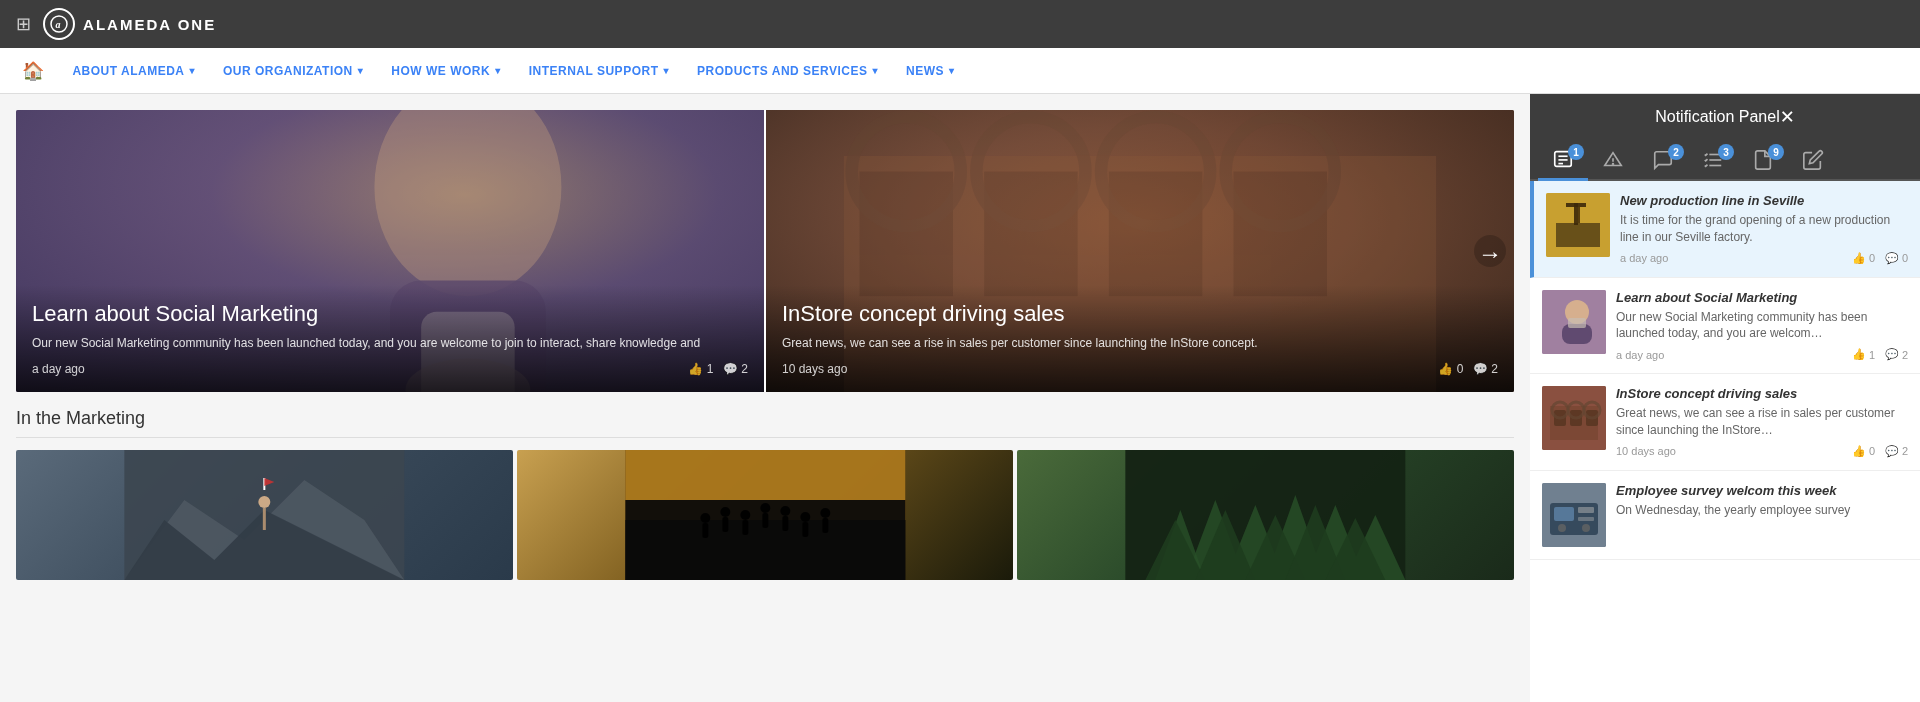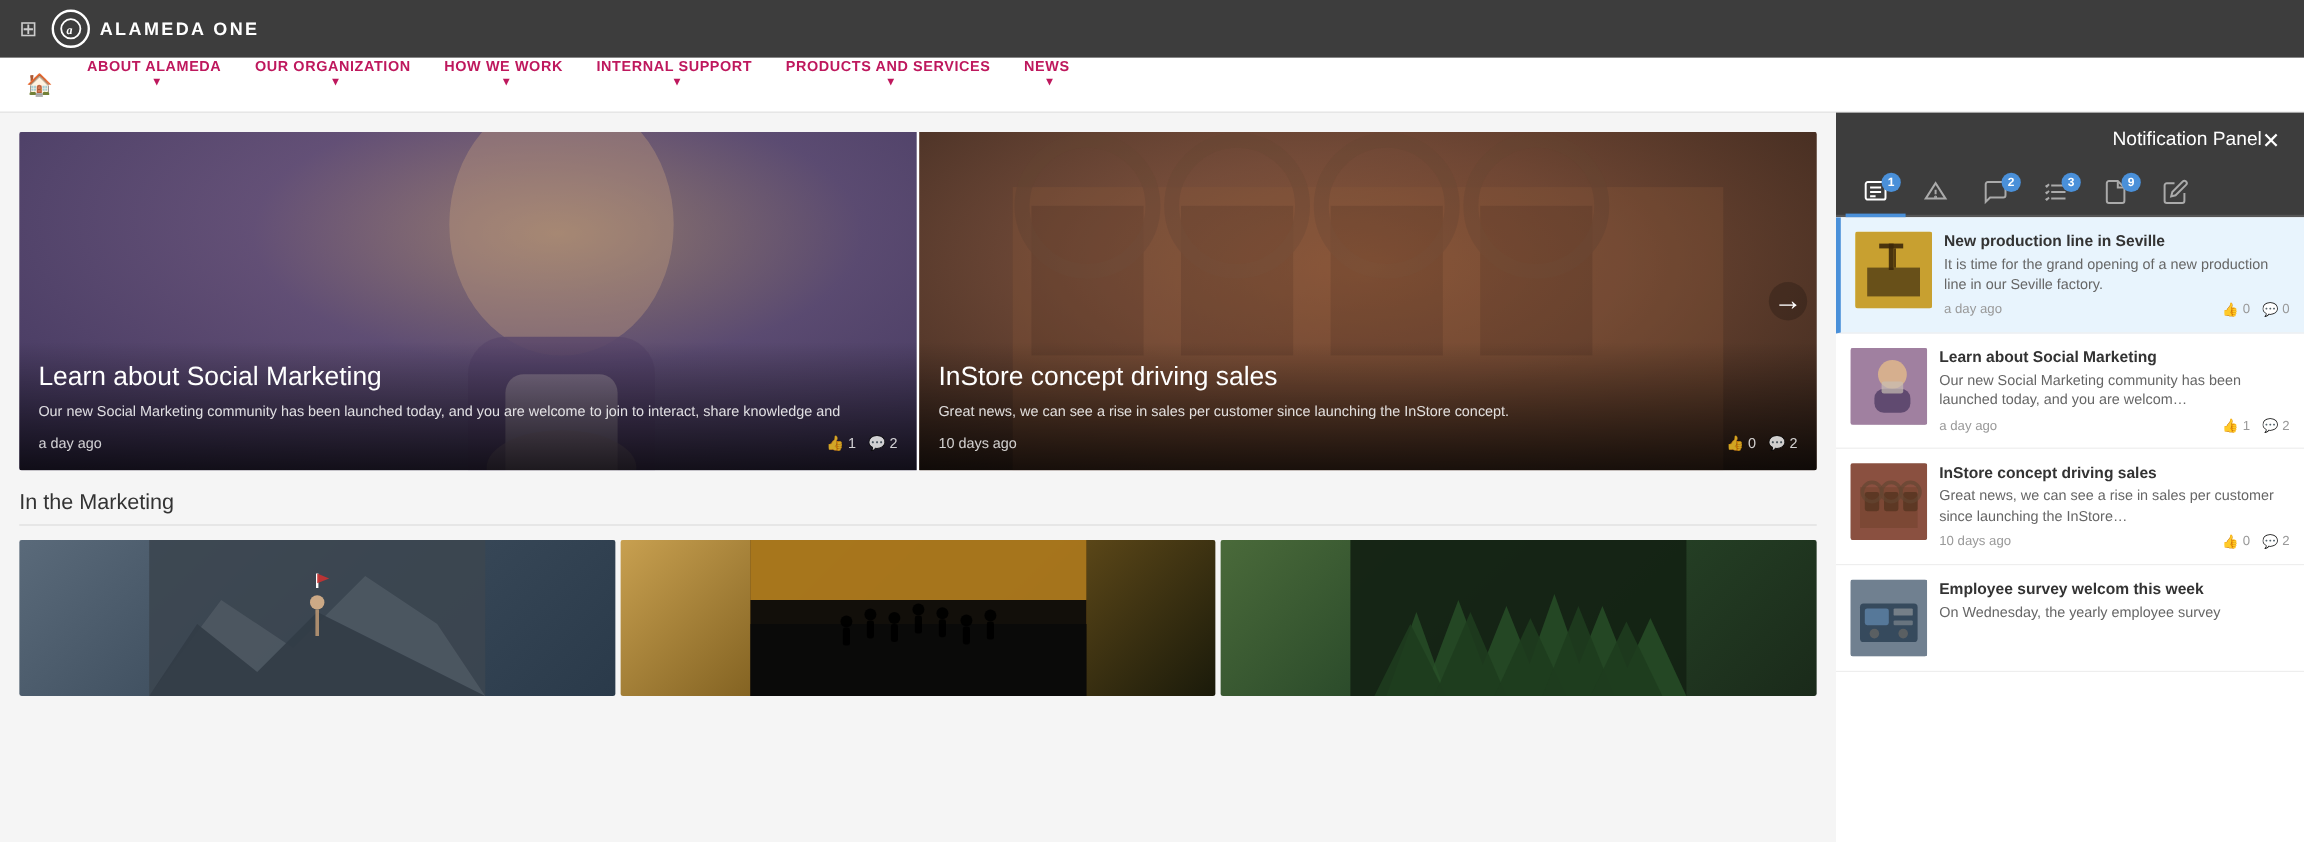--- a/index.html
+++ b/index.html
@@ -57,26 +57,25 @@
       font-size: 18px;
       cursor: pointer;
     }
     .nav-item {
       display: flex;
       align-items: center;
       padding: 0 14px;
       height: 100%;
       font-size: 12px;
       font-weight: 600;
-      color: #be185d;
+      color: #3b82f6;
       text-transform: uppercase;
       letter-spacing: 0.5px;
       cursor: pointer;
       white-space: nowrap;
-      flex-direction: column;
     }
     .nav-chevron { margin-left: 5px; font-size: 10px; }
 
     
     .main-content {
       display: flex;
       width: 100%;
       height: calc(702px - 94px);
     }
 
@@ -228,21 +227,21 @@
     .notification-panel {
       width: 390px;
       background: #3d3d3d;
       display: flex;
       flex-direction: column;
       flex-shrink: 0;
     }
     .panel-header {
       display: flex;
       align-items: center;
-      justify-content: flex-end;
+      justify-content: center;
       padding: 12px 20px;
       background: #3d3d3d;
     }
     .panel-title {
       color: white;
       font-size: 16px;
       font-weight: 400;
     }
     .panel-close {
       color: white;
@@ -322,20 +321,21 @@
     .thumb-bg-4 {
       width: 100%; height: 100%;
       background: linear-gradient(135deg, #8090a0 0%, #506070 100%);
     }
     .notif-content { flex: 1; min-width: 0; }
     .notif-title {
       font-size: 13px;
       font-weight: 600;
       color: #333;
       margin-bottom: 4px;
+      font-style: italic;
     }
     .notif-desc {
       font-size: 12px;
       color: #666;
       line-height: 1.4;
       margin-bottom: 6px;
     }
     .notif-meta {
       display: flex;
       align-items: center;

